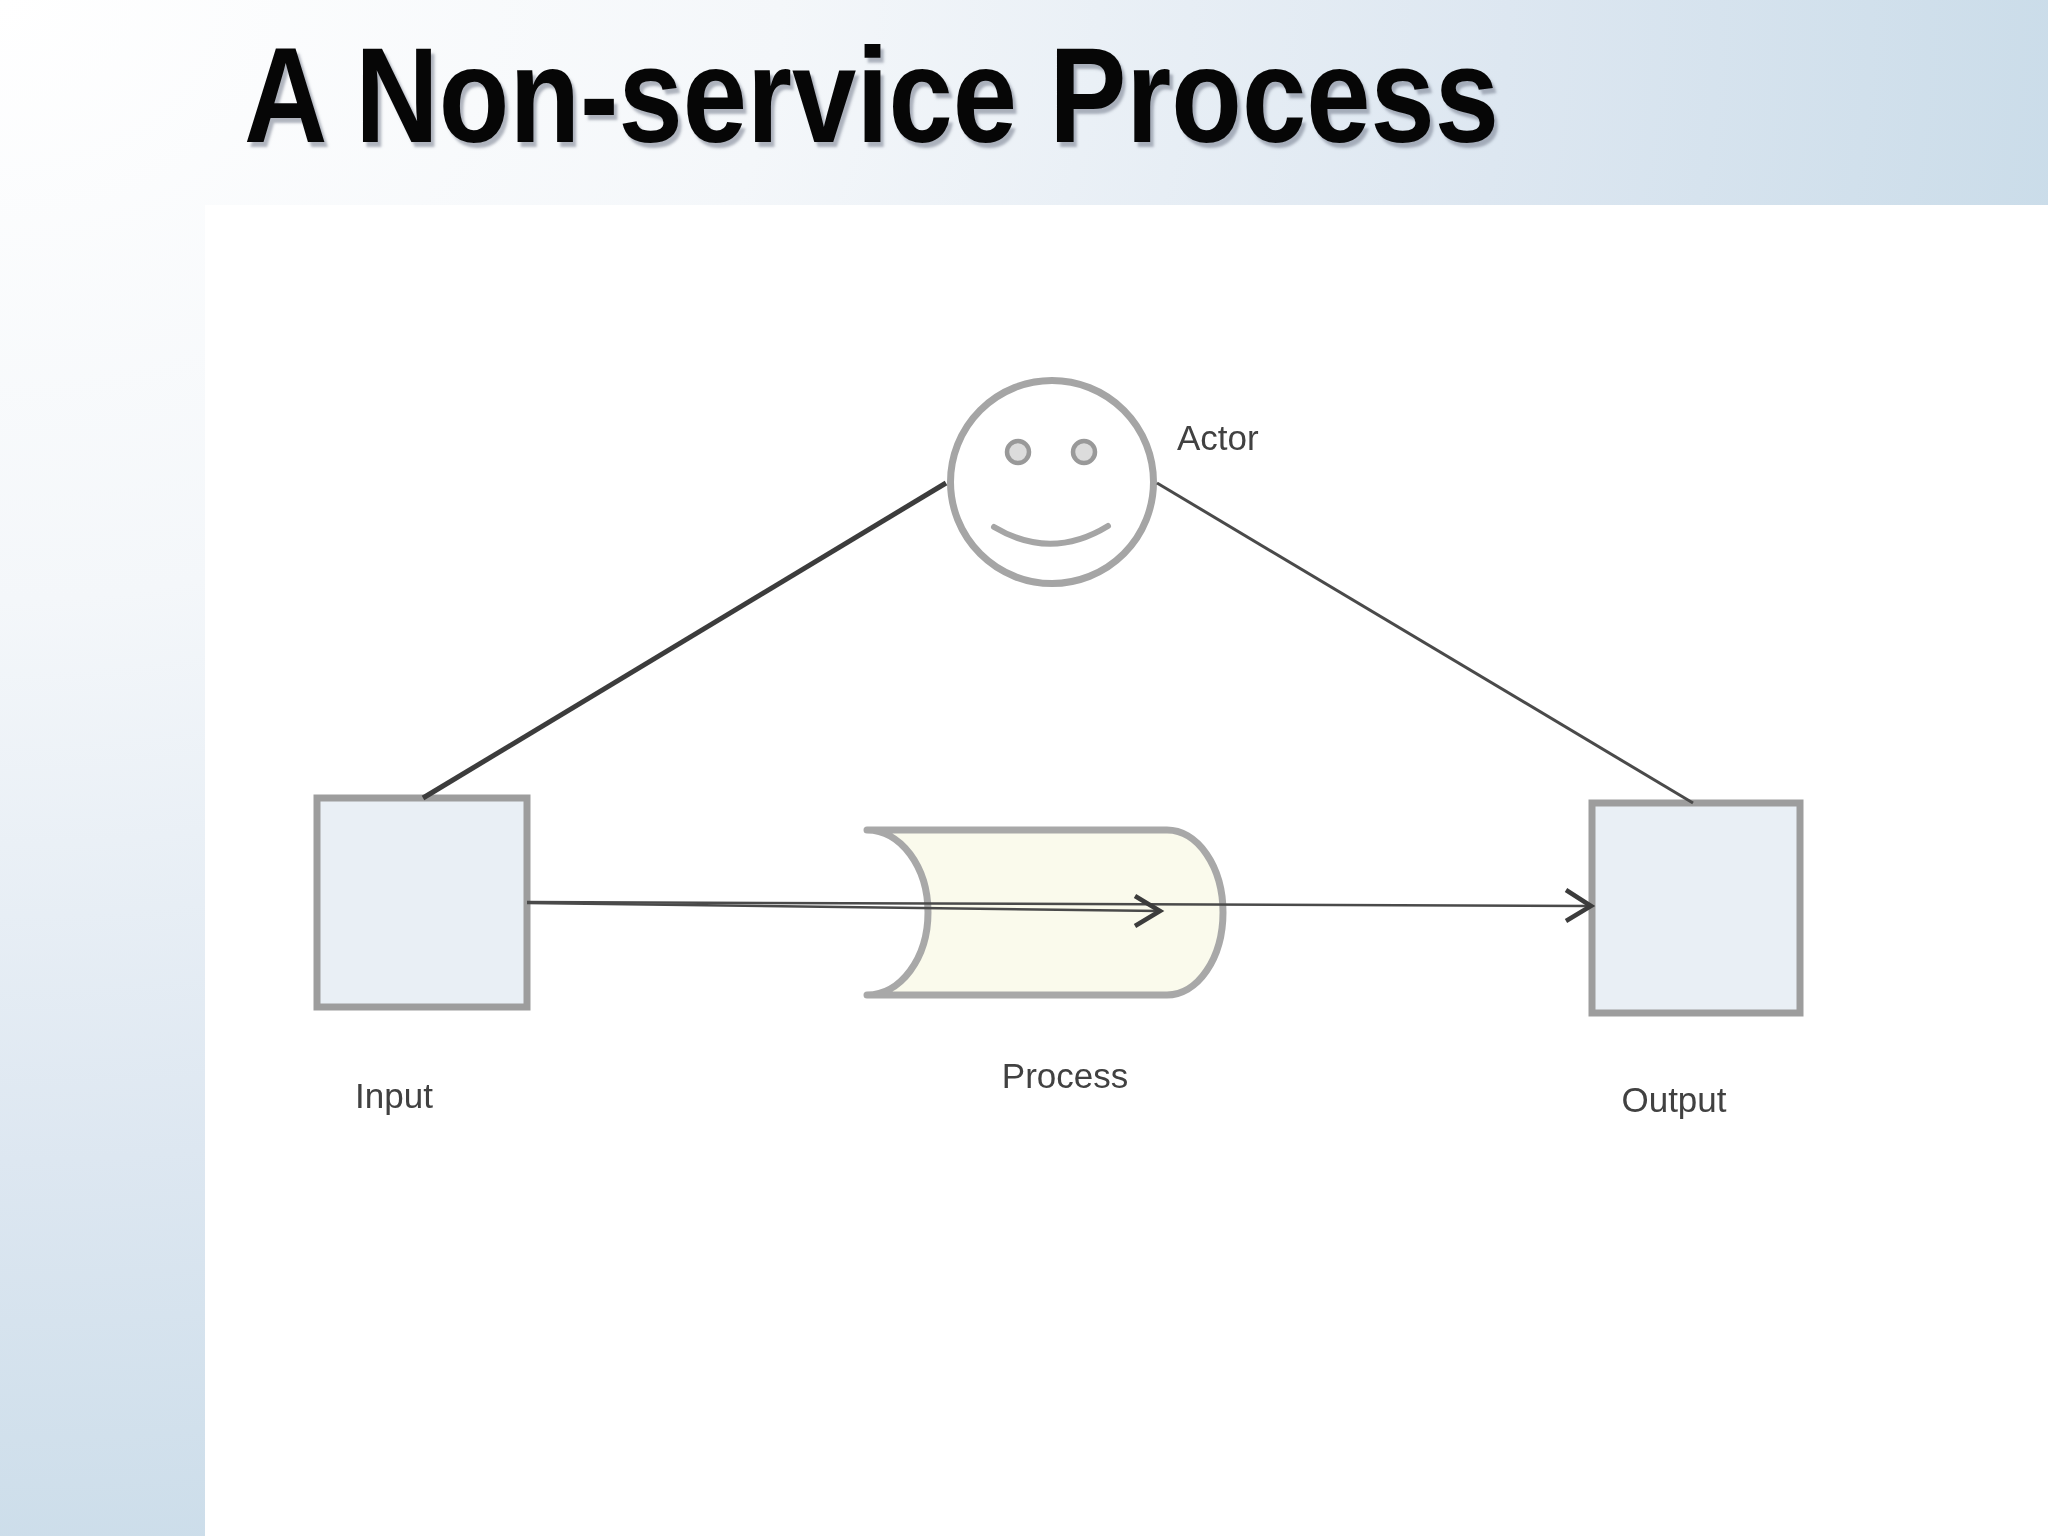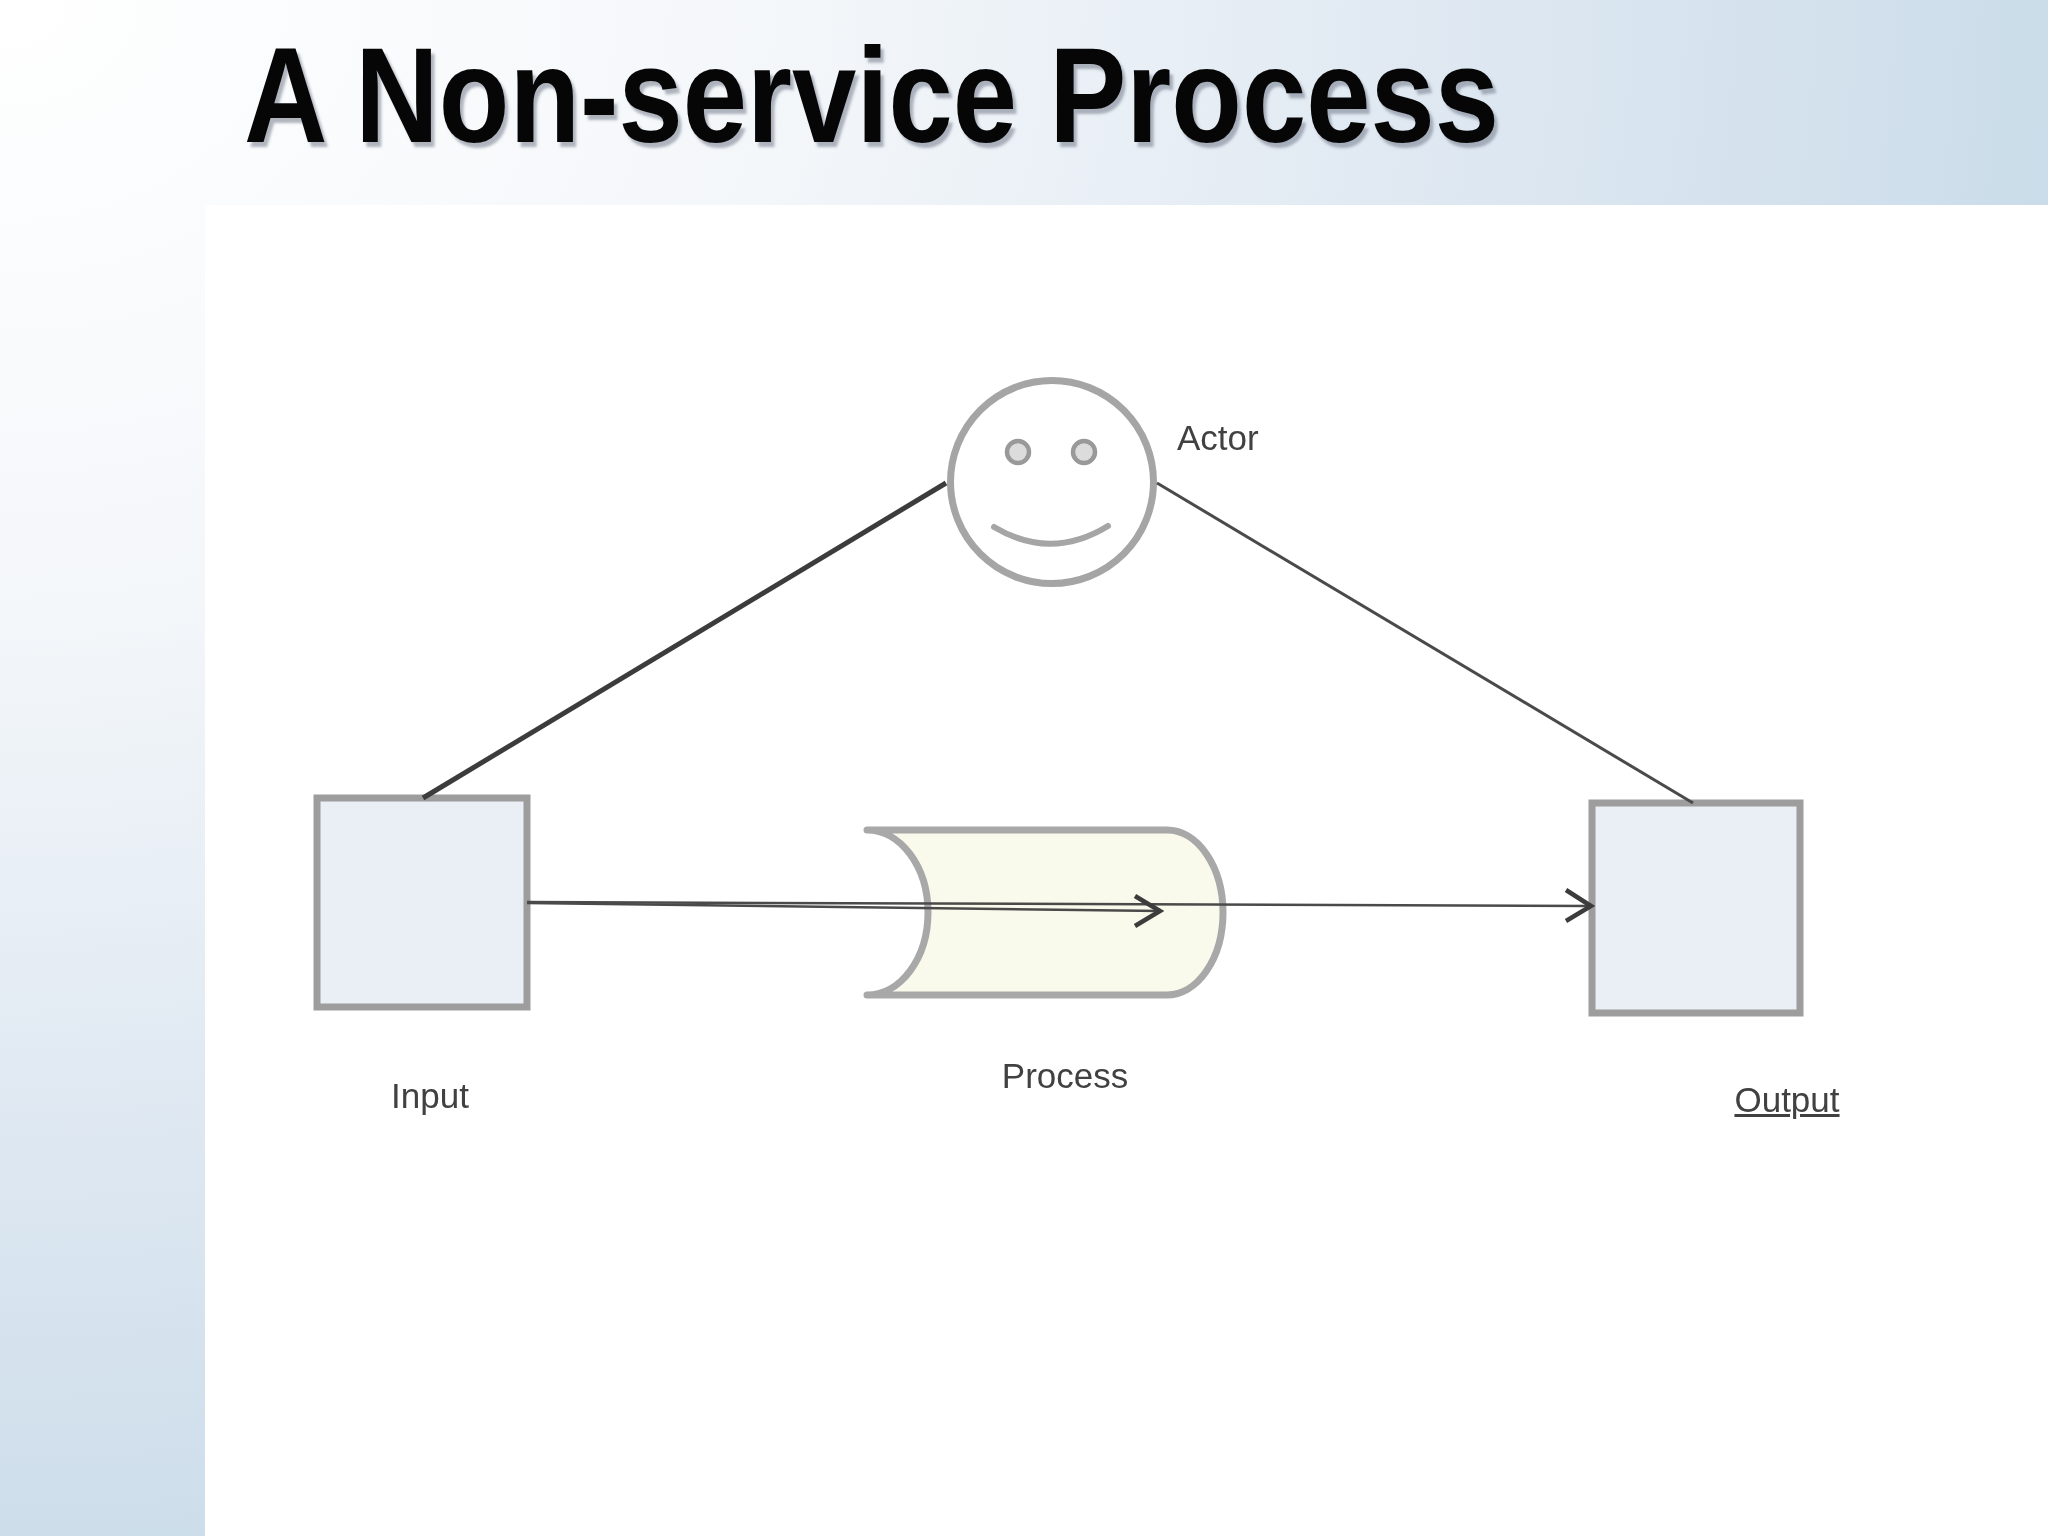--- a/index.html
+++ b/index.html
@@ -66,17 +66,17 @@
     <line class="edge dark" x1="423" y1="798" x2="946" y2="483"></line>
     <line class="edge thin" x1="1157" y1="483" x2="1693" y2="803"></line>
 
     <line class="edge" x1="527" y1="902" x2="1591" y2="906"></line>
     <line class="edge" x1="527" y1="903" x2="1160" y2="911"></line>
     <path class="arrowhead" d="M 1135 896 L 1160 911 L 1135 926"></path>
     <path class="arrowhead" d="M 1566 890 L 1591 906 L 1566 921"></path>
   </svg>
 
   <div class="label" style="left:1177px;top:420px;">Actor</div>
-  <div class="label centered" style="left:394px;top:1078px;margin-left:36px;">Input</div>
+  <div class="label centered" style="left:394px;top:1078px;">Input</div>
   <div class="label centered" style="left:1065px;top:1058px;">Process</div>
-  <div class="label centered" style="left:1787px;top:1082px;text-decoration:underline;">Output</div>
+  <div class="label centered" style="left:1674px;top:1082px;">Output</div>
 
 </div>
 
 </body></html>

